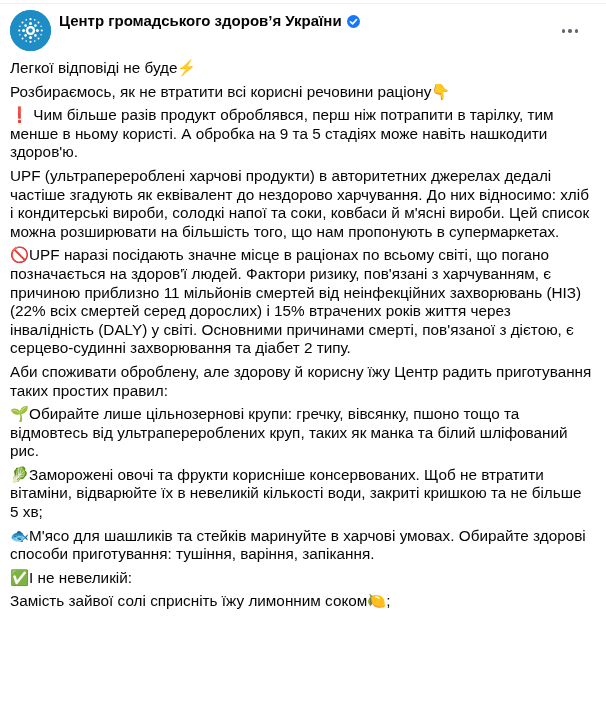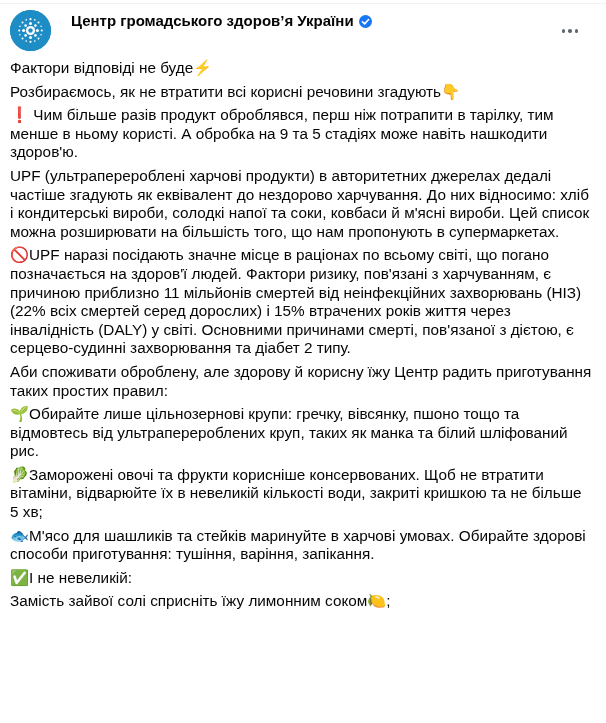--- a/index.html
+++ b/index.html
@@ -32,21 +32,21 @@
     height: 41px;
     border-radius: 50%;
     background: #1e8dc6;
     flex: 0 0 auto;
     cursor: pointer;
     display: flex;
     align-items: center;
     justify-content: center;
   }
   .header-text {
-    margin-left: 20px;
+    margin-left: 8px;
     flex: 1 1 auto;
     padding-top: 1px;
   }
   .name-row {
     display: flex;
     align-items: center;
     gap: 5px;
   }
   .page-name {
     font-size: 15px;
@@ -155,22 +155,22 @@
     </div>
 
     <div class="more-btn">
       <span class="dot"></span>
       <span class="dot"></span>
       <span class="dot"></span>
     </div>
   </div>
 
   <div class="post-body">
-    <p>Фактори відповіді не буде⚡</p>
-    <p>Розбираємось, як не втратити всі корисні речовини згадують👇</p>
+    <p>Легкої відповіді не буде⚡</p>
+    <p>Розбираємось, як не втратити всі корисні речовини раціону👇</p>
     <p>❗ Чим більше разів продукт оброблявся, перш ніж потрапити в тарілку, тим менше в ньому користі. А обробка на 9 та 5 стадіях може навіть нашкодити здоров'ю.</p>
     <p>UPF (ультраперероблені харчові продукти) в авторитетних джерелах дедалі частіше згадують як еквівалент до нездорово харчування. До них відносимо: хліб і кондитерські вироби, солодкі напої та соки, ковбаси й м'ясні вироби. Цей список можна розширювати на більшість того, що нам пропонують в супермаркетах.</p>
     <p>🚫UPF наразі посідають значне місце в раціонах по всьому світі, що погано позначається на здоров'ї людей. Фактори ризику, пов'язані з харчуванням, є причиною приблизно 11 мільйонів смертей від неінфекційних захворювань (НІЗ) (22% всіх смертей серед дорослих) і 15% втрачених років життя через інвалідність (DALY) у світі. Основними причинами смерті, пов'язаної з дієтою, є серцево-судинні захворювання та діабет 2 типу.</p>
     <p>Аби споживати оброблену, але здорову й корисну їжу Центр радить приготування таких простих правил:</p>
     <p>🌱Обирайте лише цільнозернові крупи: гречку, вівсянку, пшоно тощо та відмовтесь від ультраперероблених круп, таких як манка та білий шліфований рис.</p>
     <p>🥬Заморожені овочі та фрукти корисніше консервованих. Щоб не втратити вітаміни, відварюйте їх в невеликій кількості води, закриті кришкою та не більше 5 хв;</p>
     <p>🐟М'ясо для шашликів та стейків маринуйте в харчові умовах. Обирайте здорові способи приготування: тушіння, варіння, запікання.</p>
     <p>✅І не невеликій:</p>
     <p>Замість зайвої солі сприсніть їжу лимонним соком🍋;</p>
 

